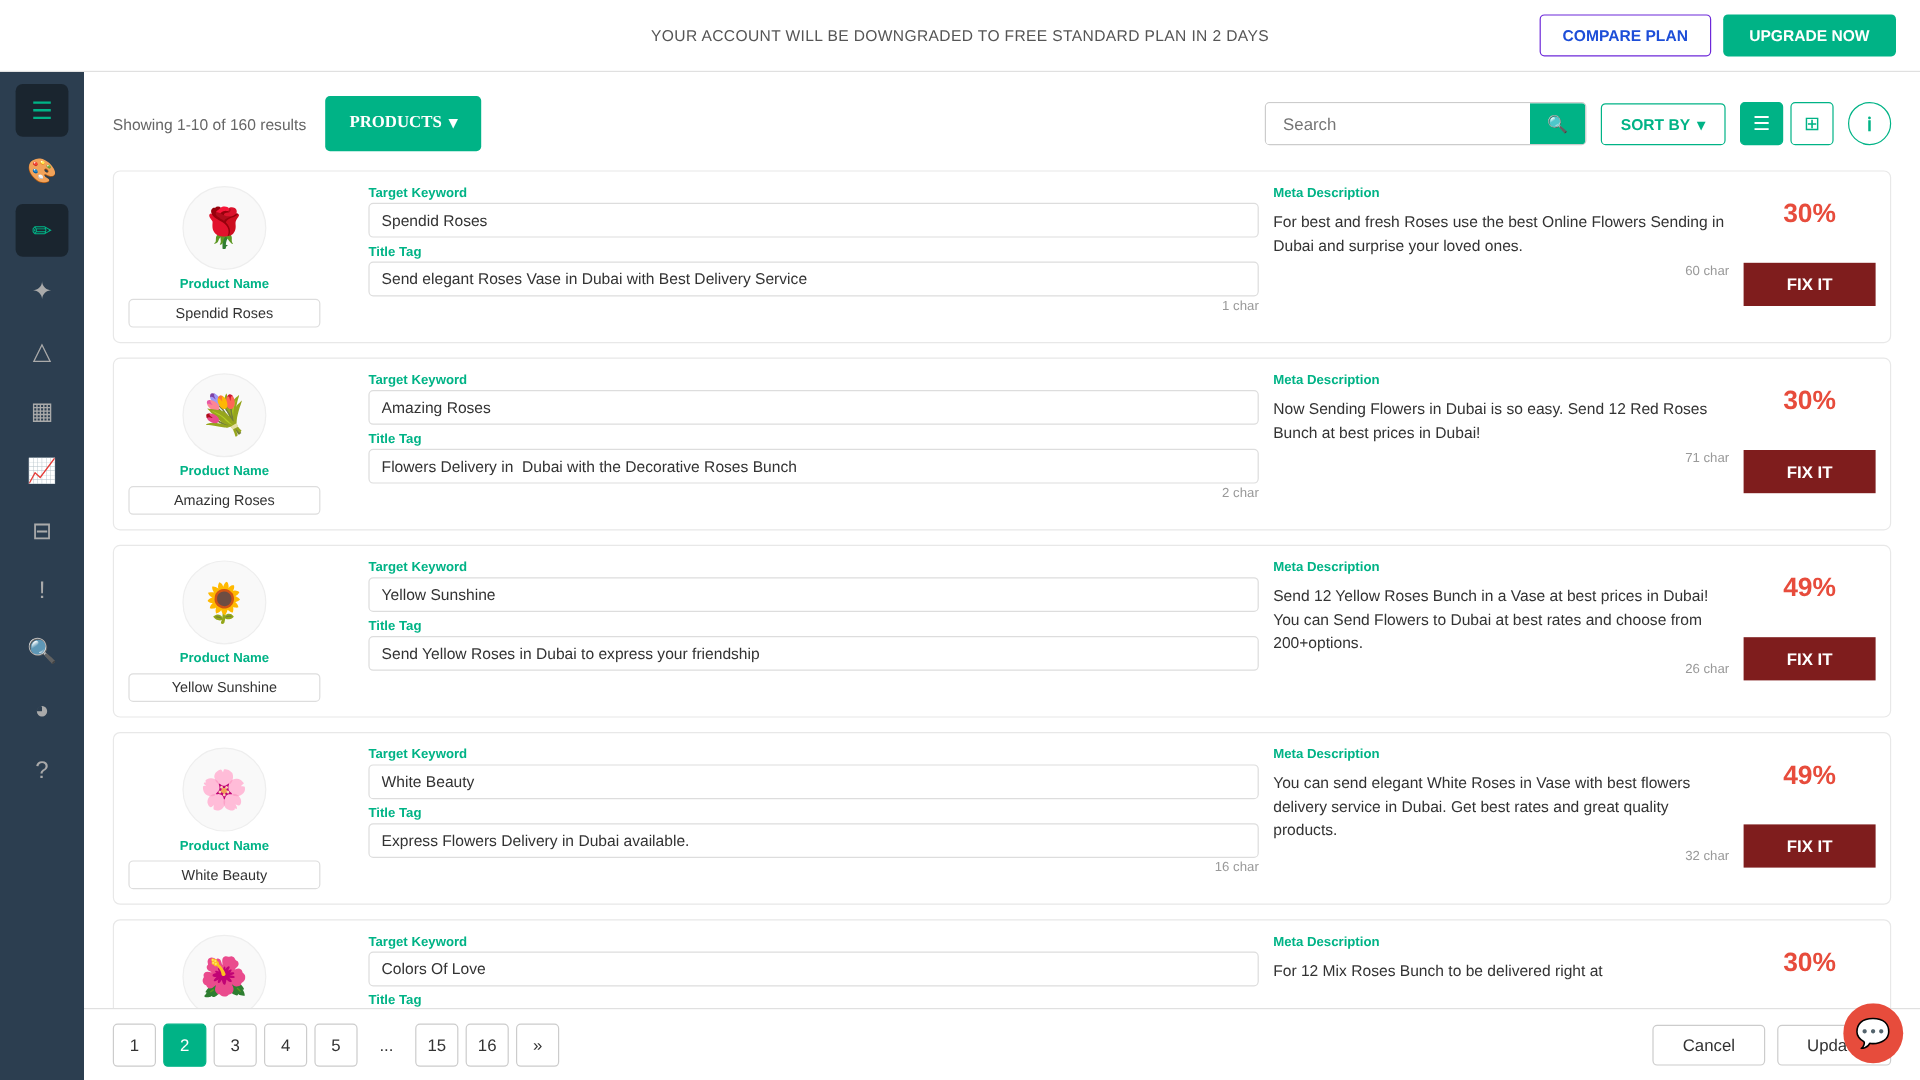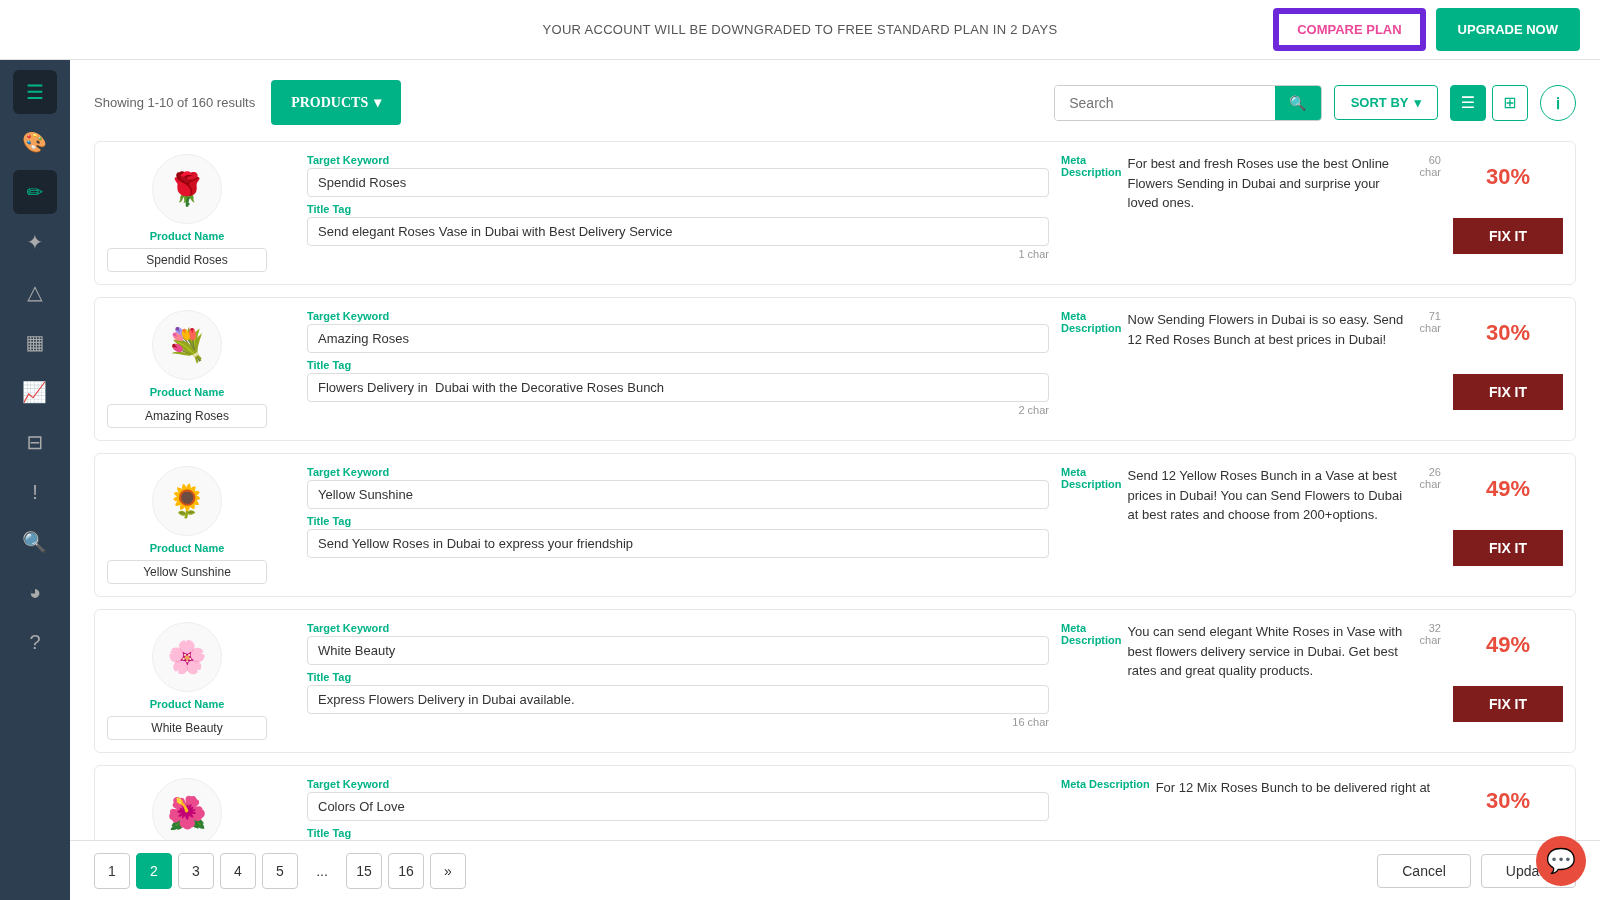--- a/index.html
+++ b/index.html
@@ -23,22 +23,22 @@
       letter-spacing: 0.3px;
     }
     .banner-actions {
       position: absolute;
       right: 20px;
       display: flex;
       gap: 10px;
     }
     .btn-compare {
       background: #fff;
-      color: #ec4899;
-      border: 6px solid #6d28d9;
+      color: #1d4ed8;
+      border: 1px solid #6d28d9;
       padding: 8px 18px;
       font-size: 13px;
       font-weight: bold;
       border-radius: 4px;
       cursor: pointer;
     }
     .btn-upgrade {
       background: #00b386;
       color: #fff;
       border: none;
@@ -254,21 +254,21 @@
     .field-char {
       font-size: 11px;
       color: #999;
       text-align: right;
       margin-top: 2px;
     }
     .product-meta {
       width: 380px;
       flex-shrink: 0;
       display: flex;
-      flex-direction: row;
+      flex-direction: column;
       gap: 6px;
     }
     .meta-label {
       font-size: 11px;
       color: #00b386;
       font-weight: bold;
       margin-bottom: 2px;
     }
     .meta-text {
       font-size: 13px;

